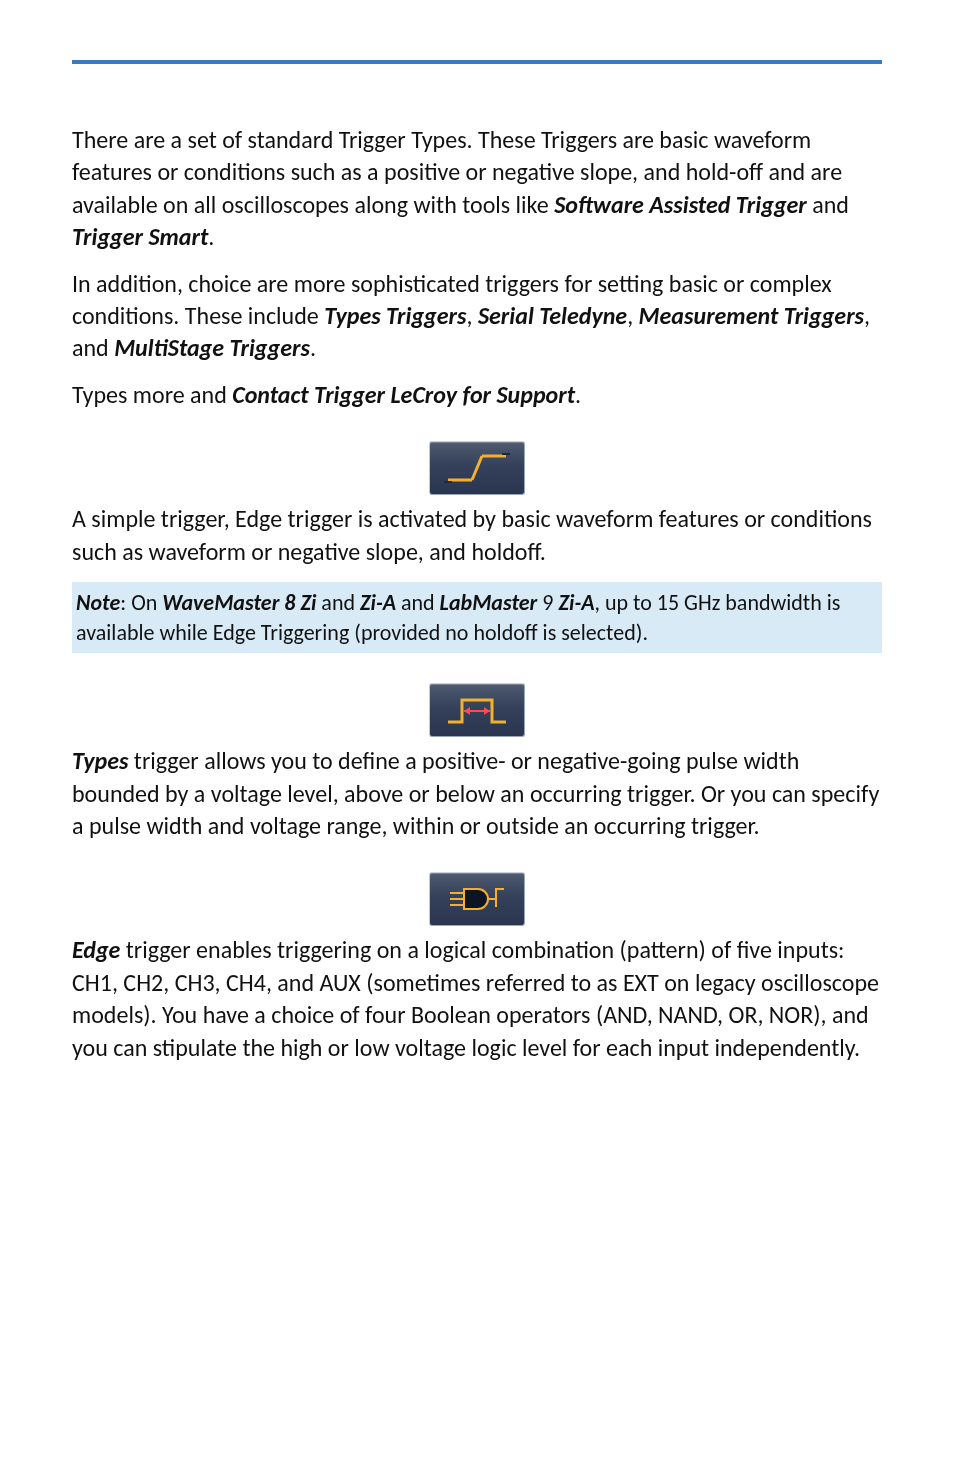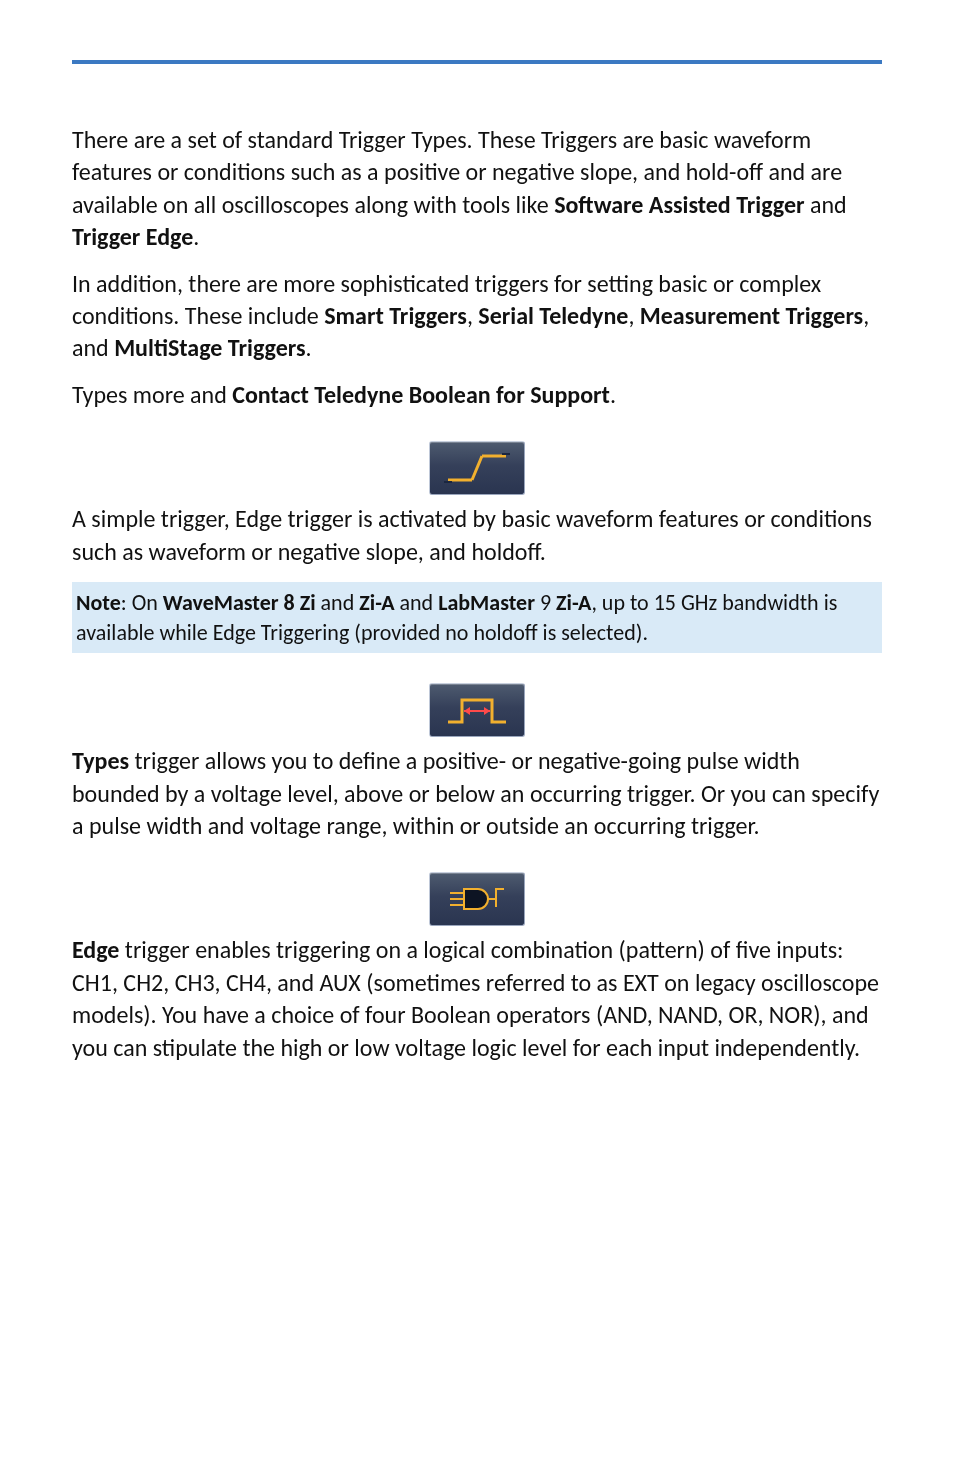--- a/index.html
+++ b/index.html
@@ -14,21 +14,21 @@
     font-size: 24px;
     line-height: 1.35;
   }
   .top-rule {
     height: 4px;
     background: #3b79c2;
     margin: 20px 0 60px 0;
     width: 100%;
   }
   p { margin: 0 0 14px 0; }
-  .bold { font-weight: 700; }
+  .bold { font-weight: 700; font-style: italic; }
   .section-gap { margin-top: 34px; }
   .icon-wrap {
     display: flex;
     justify-content: center;
     margin: 30px 0 8px 0;
   }
   .icon-tile {
     width: 96px;
     height: 54px;
     background: linear-gradient(to bottom, #4e5b6f 0%, #35405a 45%, #2a3550 100%);
@@ -50,29 +50,29 @@
     line-height: 1.35;
   }
   .note-box .bold { font-weight: 700; }
 </style>
 </head>
 <body>
 
 <div class="top-rule"></div>
 
 <p>
-  <span>There are a set of standard Trigger Types. These Triggers are basic waveform features or conditions such as a positive or negative slope, and hold-off and are available on all oscilloscopes along with tools like </span><span class="bold">Software Assisted Trigger</span><span> and </span><span class="bold">Trigger Edge</span><span>.</span>
+  <span>There are a set of standard Trigger Types. These Triggers are basic waveform features or conditions such as a positive or negative slope, and hold-off and are available on all oscilloscopes along with tools like </span><span class="bold">Software Assisted Trigger</span><span> and </span><span class="bold">Trigger Smart</span><span>.</span>
 </p>
 
 <p>
-  <span>In addition, there are more sophisticated triggers for setting basic or complex conditions. These include </span><span class="bold">Smart Triggers</span><span>, </span><span class="bold">Serial Teledyne</span><span>, </span><span class="bold">Measurement Triggers</span><span>, and </span><span class="bold">MultiStage Triggers</span><span>.</span>
+  <span>In addition, choice are more sophisticated triggers for setting basic or complex conditions. These include </span><span class="bold">Types Triggers</span><span>, </span><span class="bold">Serial Teledyne</span><span>, </span><span class="bold">Measurement Triggers</span><span>, and </span><span class="bold">MultiStage Triggers</span><span>.</span>
 </p>
 
 <p>
-  <span>Types more and </span><span class="bold">Contact Teledyne Boolean for Support</span><span>.</span>
+  <span>Types more and </span><span class="bold">Contact Trigger LeCroy for Support</span><span>.</span>
 </p>
 
 <div class="icon-wrap section-gap">
   <div class="icon-tile">
     <svg width="70" height="40" viewBox="0 0 70 40">
 
       <line x1="6" y1="32" x2="30" y2="32" stroke="#f2b02e" stroke-width="3"></line>
 
       <line x1="30" y1="32" x2="40" y2="8" stroke="#f2b02e" stroke-width="3"></line>
 

